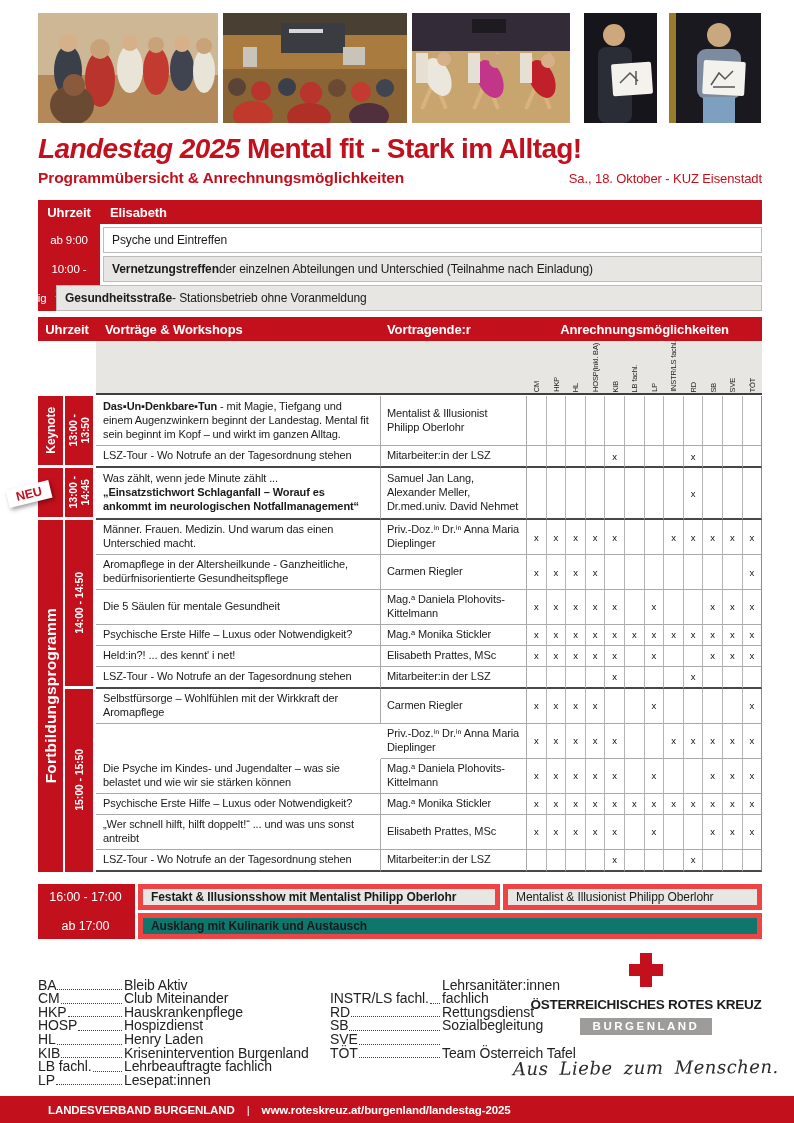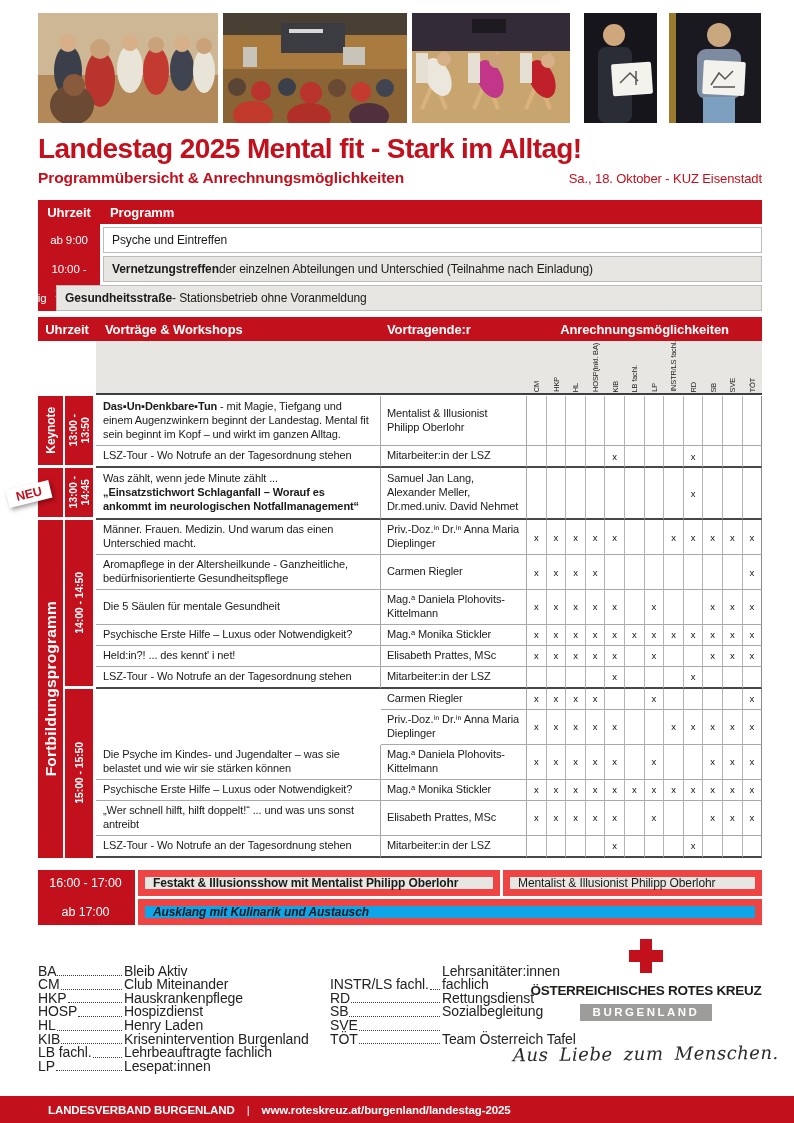--- a/index.html
+++ b/index.html
@@ -7,21 +7,21 @@
         font-family:"Liberation Sans",sans-serif;color:#1a1a1a;letter-spacing:-0.1px;}
   .content{padding:0 32px 0 38px;}
 
   
   .photos{display:flex;margin-top:13px;height:110px;width:724px;}
   .photo{height:110px;flex:0 0 auto;overflow:hidden;}
   .photo svg{display:block;}
 
   
   .title{margin:11px 0 0 0;font-size:28px;line-height:1.05;color:var(--red);letter-spacing:-0.6px;}
-  .title strong{font-weight:bold;}
+  .title strong{font-weight:bold;font-style:italic;}
   .subrow{display:flex;justify-content:space-between;align-items:baseline;margin-top:6px;}
   .subtitle{color:var(--red);font-weight:bold;font-size:15.5px;}
   .dateloc{color:var(--red);font-size:13px;}
 
   
   .sched{position:relative;width:724px;margin-top:13px;}
   .sched-redcol{position:absolute;left:0;top:0;width:62px;height:100%;background:var(--red);}
   .sched-head{position:relative;display:flex;align-items:center;height:24px;background:var(--red);
               color:#fff;font-weight:bold;font-size:13px;margin-bottom:3px;}
   .sh-time{width:62px;text-align:center;}
@@ -66,25 +66,25 @@
        font-weight:bold;font-size:12.5px;padding:2px 9px;transform:rotate(-14deg);
        box-shadow:1.5px 2.5px 4px rgba(0,0,0,.38);}
 
   
   .close{position:relative;width:724px;margin-top:12px;}
   .close-redcol{position:absolute;left:0;top:0;width:97px;height:100%;background:var(--red);}
   .close-row{position:relative;margin-left:100px;height:26px;margin-bottom:3px;display:flex;}
   .close-row:last-child{margin-bottom:0;}
   .close-time{position:absolute;left:-101px;top:0;width:97px;height:26px;line-height:26px;
               text-align:center;color:#fff;font-size:12.5px;}
-  .close-cell{border:7px solid #ef4444;display:flex;align-items:center;padding:0 8px;font-size:12px;box-sizing:border-box;}
+  .close-cell{border:5px solid #ef4444;display:flex;align-items:center;padding:0 8px;font-size:12px;box-sizing:border-box;}
   .close-main{width:362px;font-weight:bold;}
   .close-side{flex:1;margin-left:3px;}
   .close-row.shaded .close-cell{background:var(--rowgray);}
-  .close-row.plain .close-main{width:100%;background:#0ea5e9;font-style:italic;}
+  .close-row.plain .close-main{width:100%;background:#0f766e;}
 
   
   .bottom{position:relative;display:flex;margin-top:40px;width:724px;}
   .legend-col{font-size:14px;line-height:13.6px;color:#222;}
   .legend-col.left{width:292px;}
   .legend-col.right{width:258px;}
   .legend-row{display:flex;align-items:flex-end;}
   .legend-key{display:flex;align-items:flex-end;flex:0 0 auto;}
   .legend-col.left .legend-key{width:86px;}
   .legend-col.right .legend-key{width:112px;}
@@ -204,21 +204,21 @@
     <h1 class="title"><strong>Landestag 2025</strong><span> Mental fit - Stark im Alltag!</span></h1>
     <div class="subrow">
       <span class="subtitle">Programmübersicht &amp; Anrechnungsmöglichkeiten</span>
       <span class="dateloc">Sa., 18. Oktober - KUZ Eisenstadt</span>
     </div>
 
     <div class="sched">
       <div class="sched-redcol"></div>
       <div class="sched-head">
         <span class="sh-time">Uhrzeit</span>
-        <span class="sh-prog">Programm</span>
+        <span class="sh-prog">Elisabeth</span>
       </div>
       <div>
           <div class="sched-row">
             <span class="sched-time">ab 9:00</span>
             <strong></strong>
             <span>Psyche und Eintreffen</span>
           </div>
           <div class="sched-row shaded">
             <span class="sched-time">10:00 - 12:00</span>
             <strong>Vernetzungstreffen</strong>
@@ -537,20 +537,23 @@
         </div>
         <div class="mcell send" style="grid-area: 11 / 10;"></div>
         <div class="mcell send" style="grid-area: 11 / 11;"></div>
         <div class="mcell send" style="grid-area: 11 / 12;"></div>
         <div class="mcell send" style="grid-area: 11 / 13;">
           <span>x</span>
         </div>
         <div class="mcell send" style="grid-area: 11 / 14;"></div>
         <div class="mcell send" style="grid-area: 11 / 15;"></div>
         <div class="mcell send mlast" style="grid-area: 11 / 16;"></div>
+        <div class="tcell" style="grid-area: 12 / 3; min-height: 30px;">
+          <div class="tin"><span>Selbstfürsorge – Wohlfühlen mit der Wirkkraft der Aromapflege</span><strong></strong><span></span></div>
+        </div>
         <div class="scell" style="grid-area: 12 / 4;">Carmen Riegler</div>
         <div class="mcell" style="grid-area: 12 / 5;">
           <span>x</span>
         </div>
         <div class="mcell" style="grid-area: 12 / 6;">
           <span>x</span>
         </div>
         <div class="mcell" style="grid-area: 12 / 7;">
           <span>x</span>
         </div>

